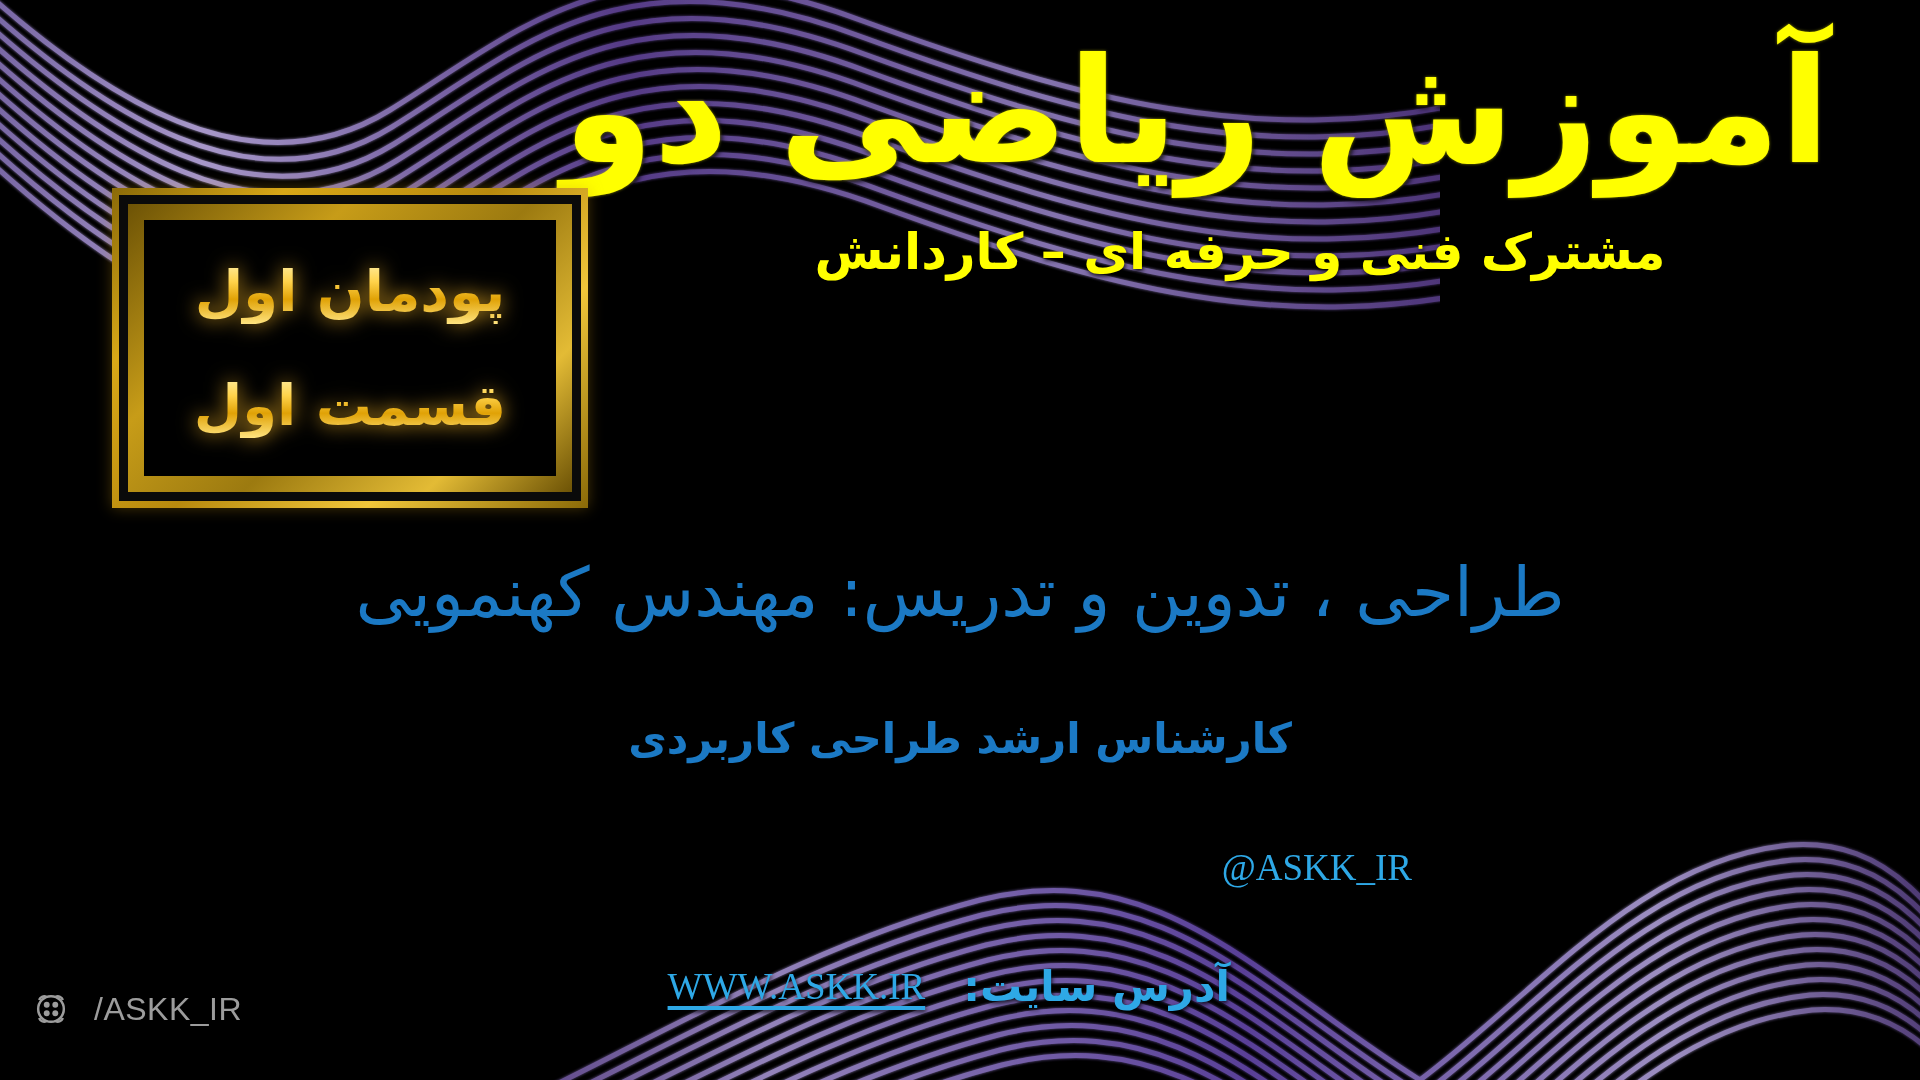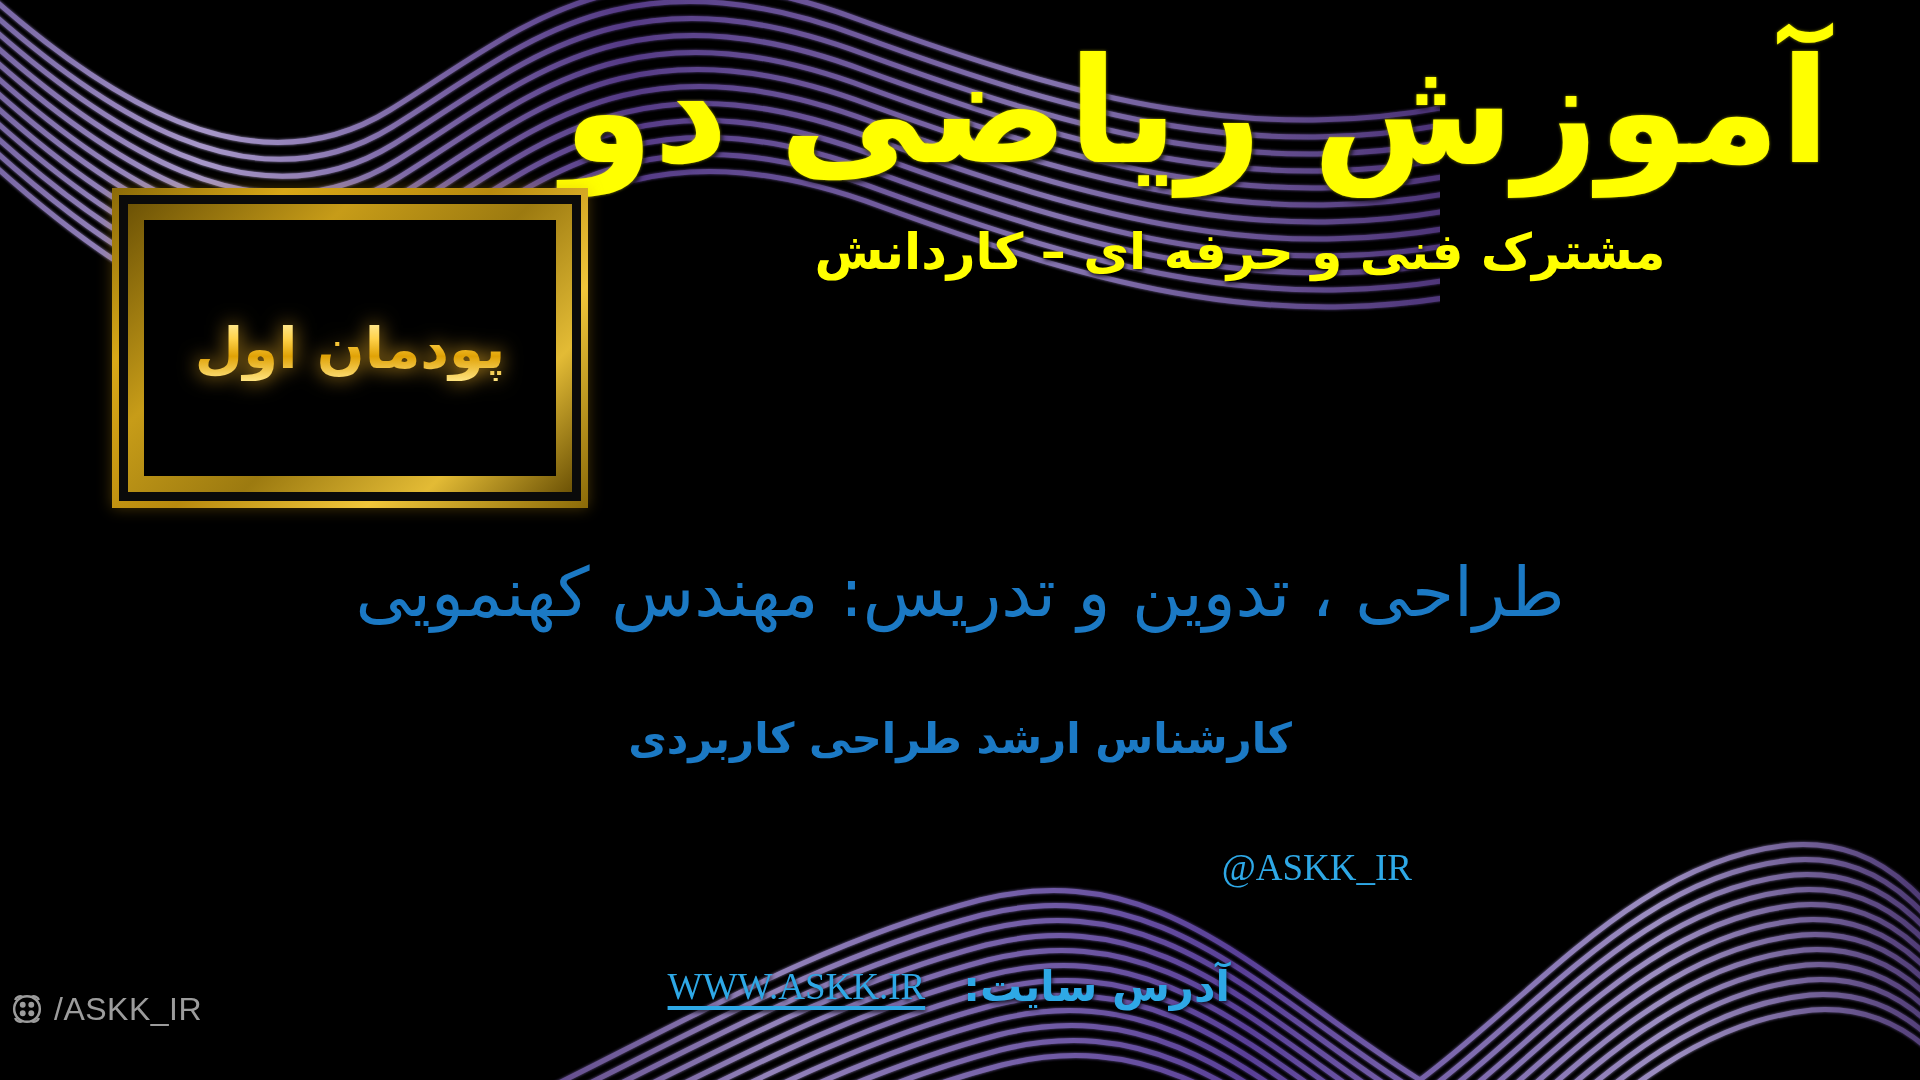--- a/index.html
+++ b/index.html
@@ -171,25 +171,25 @@
   }
   #website-url {
     text-decoration: underline;
     text-underline-offset: 7px;
     text-decoration-thickness: 4px;
   }
 
   
   #watermark {
     position: absolute;
-    left: 8px;
+    left: 32px;
     bottom: 52px;
     display: flex;
     align-items: center;
-    gap: 8px;
+    gap: 24px;
     opacity: .72;
     direction: ltr;
   }
   #watermark-label {
     color: #d8d8d8;
     font-family: "Liberation Sans", sans-serif;
     font-size: 32px;
     font-weight: 400;
     letter-spacing: .5px;
   }
@@ -267,20 +267,21 @@
 
   <div id="title-block">
     <div id="main-title">آموزش ریاضی دو</div>
     <div id="subtitle">مشترک فنی و حرفه ای – کاردانش</div>
   </div>
 
   <div id="badge-frame">
     <div id="badge-inner-border">
       <div id="badge-body">
         <div class="badge-line">پودمان اول</div>
+        <div class="badge-line">قسمت اول</div>
       </div>
     </div>
   </div>
 
   <div id="instructor-line">طراحی ، تدوین و تدریس: مهندس کهنمویی</div>
   <div id="credential-line">کارشناس ارشد طراحی کاربردی</div>
 
   <div class="contact-row" id="social-row">
     <span class="contact-value">@ASKK_IR</span>
   </div>

